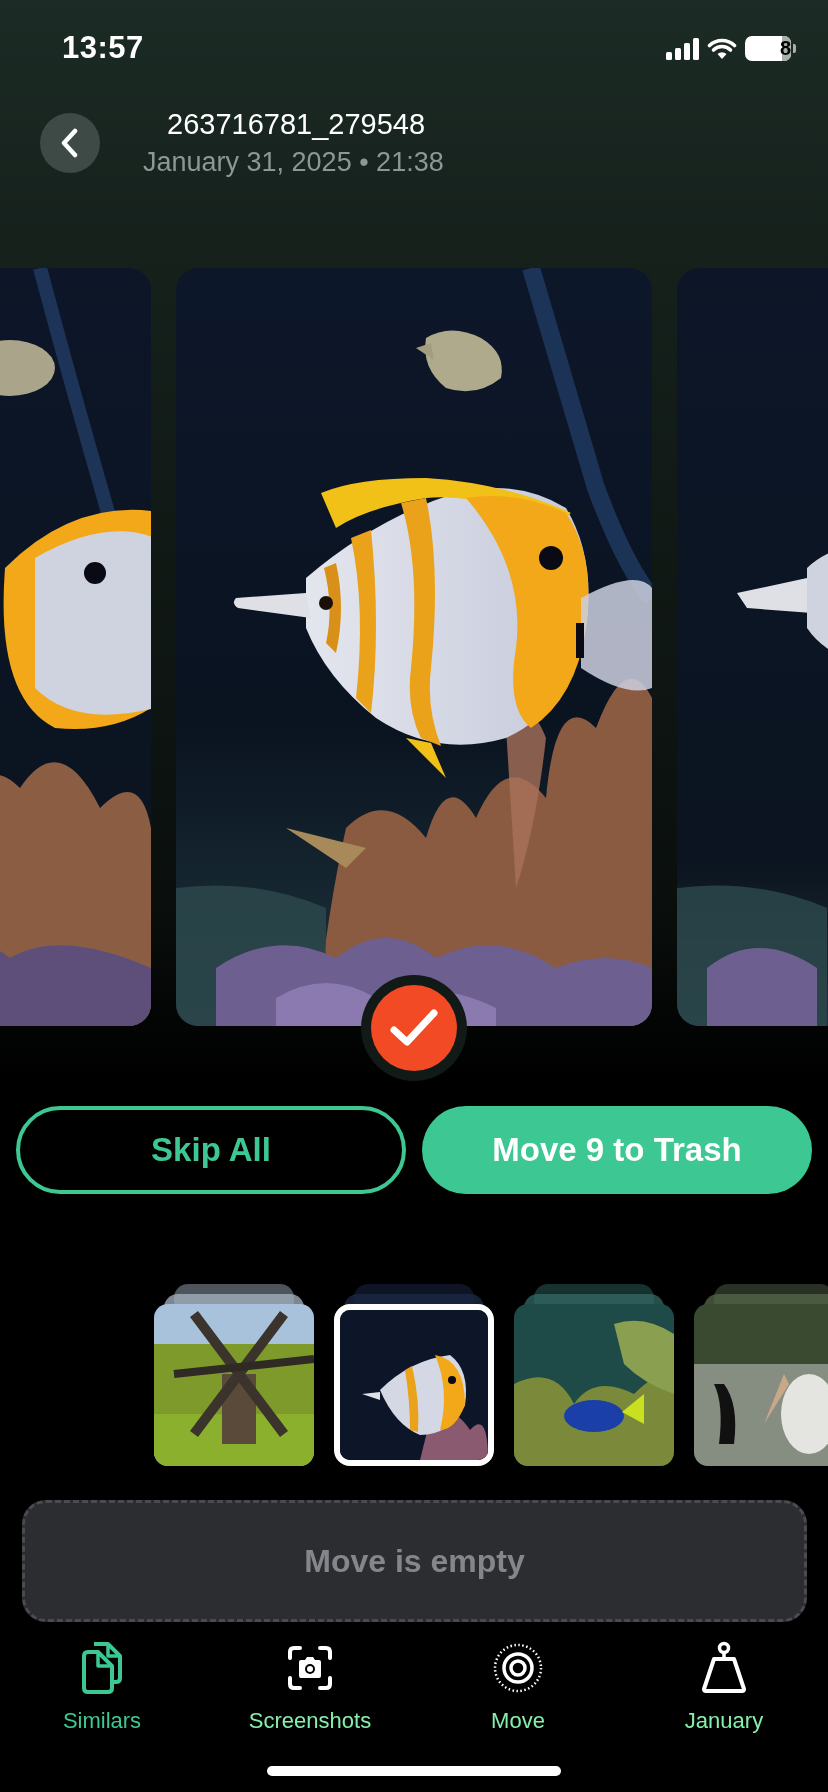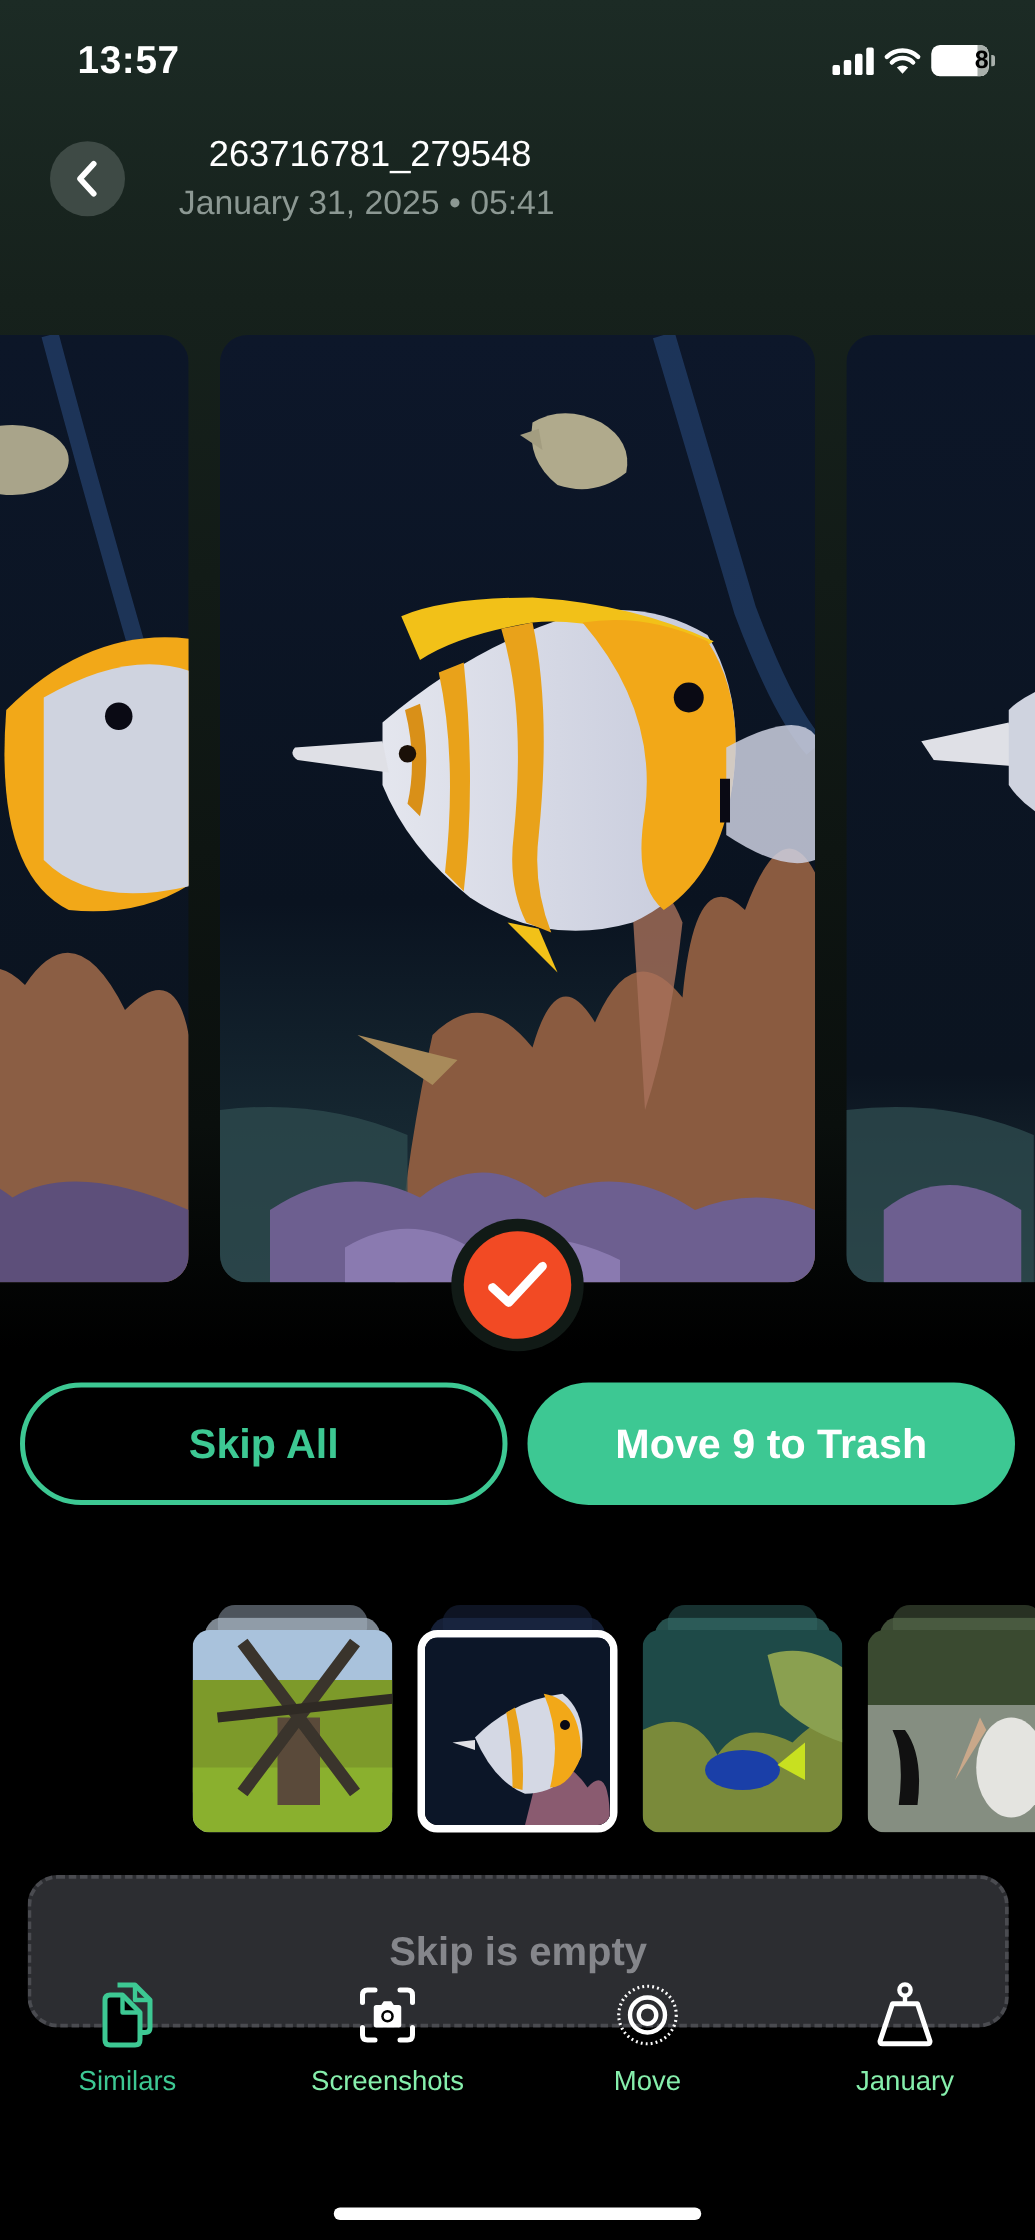--- a/index.html
+++ b/index.html
@@ -30,39 +30,39 @@
   .photo { position: absolute; top: 268px; height: 758px; border-radius: 22px; overflow: hidden; }
   .photo-left { left: -340px; width: 491px; }
   .photo-main { left: 176px; width: 476px; }
   .photo-right { left: 677px; width: 476px; }
   .photo svg { width: 100%; height: 100%; display: block; }
 
   .check-badge { position: absolute; left: 361px; top: 975px; width: 106px; height: 106px; border-radius: 50%; background: #111a16; display: flex; align-items: center; justify-content: center; }
   .check-badge .inner { width: 86px; height: 86px; border-radius: 50%; background: #f24a24; display: flex; align-items: center; justify-content: center; }
 
   
-  .btn { position: absolute; top: 1106px; height: 98px; border-radius: 49px; display: flex; align-items: center; justify-content: center; font-size: 33px; font-weight: 700; }
+  .btn { position: absolute; top: 1106px; height: 88px; border-radius: 49px; display: flex; align-items: center; justify-content: center; font-size: 33px; font-weight: 700; }
   .btn-skip { left: 16px; width: 390px; border: 4px solid #3dc893; color: #3dc893; background: transparent; }
   .btn-move { left: 422px; width: 390px; background: #3dc893; color: #fff; }
 
   
   .thumb-group { position: absolute; top: 1284px; width: 160px; height: 182px; }
   .thumb-group .layer { position: absolute; border-radius: 14px; overflow: hidden; }
   .thumb-group .l3 { left: 20px; top: 0; width: 120px; height: 30px; opacity: 0.55; }
   .thumb-group .l2 { left: 10px; top: 10px; width: 140px; height: 30px; opacity: 0.75; }
   .thumb-group .l1 { left: 0; top: 20px; width: 160px; height: 162px; }
   .thumb-group svg { width: 100%; height: 100%; display: block; }
   .thumb-selected .l1 { border: 6px solid #fff; border-radius: 16px; }
 
   
   .trash-area { position: absolute; left: 22px; top: 1500px; width: 785px; height: 122px; border-radius: 24px; background: #2c2d31; border: 3px dashed #4a4b50; display: flex; align-items: center; justify-content: center; }
   .trash-label { font-size: 32px; font-weight: 700; color: #85868b; }
 
   
-  .tab { position: absolute; top: 1584px; width: 200px; display: flex; flex-direction: column; align-items: center; }
+  .tab { position: absolute; top: 1640px; width: 200px; display: flex; flex-direction: column; align-items: center; }
   .tab .icon { width: 56px; height: 56px; display: flex; align-items: center; justify-content: center; }
   .tab .label { margin-top: 12px; font-size: 22px; color: #86efac; }
   .tab.active .label { color: #3dc893; }
   .home-indicator { position: absolute; left: 267px; top: 1766px; width: 294px; height: 10px; border-radius: 5px; background: #fff; }
 </style>
 </head>
 <body>
 
 <div class="status-bar">
   <div class="status-time">13:57</div>
@@ -85,21 +85,21 @@
     <div class="battery-tip"></div>
   </div>
 </div>
 
 <div class="back-btn">
   <svg width="22" height="30" viewBox="0 0 22 30">
     <path d="M16 3 L5 15 L16 27" stroke="#fff" stroke-width="4.5" fill="none" stroke-linecap="round" stroke-linejoin="round"></path>
   </svg>
 </div>
 <div class="title">263716781_279548</div>
-<div class="subtitle">January 31, 2025 • 05:41</div>
+<div class="subtitle">January 31, 2025 • 21:38</div>
 
 <div class="photo photo-left">
   <svg viewBox="0 0 491 758" preserveAspectRatio="none">
     <defs>
       <linearGradient id="waterL" x1="0" y1="0" x2="0" y2="1">
         <stop offset="0" stop-color="#0c1628"></stop>
           <stop offset="0.75" stop-color="#0b1420"></stop>
           <stop offset="1" stop-color="#1a2830"></stop>
       </linearGradient>
     </defs>
@@ -271,21 +271,21 @@
       <rect width="160" height="162" fill="#3a4a30"></rect>
       <rect y="60" width="160" height="102" fill="#b8bcb8" opacity="0.6"></rect>
       <path d="M20 80 Q30 100 25 140 L40 140 Q45 100 30 80 Z" fill="#111"></path>
       <ellipse cx="115" cy="110" rx="28" ry="40" fill="#e4e4e0"></ellipse>
       <path d="M90 70 L70 120 L95 80 Z" fill="#c9a88a"></path>
     </svg>
   </div>
 </div>
 
 <div class="trash-area">
-  <span class="trash-label">Skip is empty</span>
+  <span class="trash-label">Move is empty</span>
 </div>
 
 <div class="tab active" style="left:2px">
   <div class="icon">
     <svg width="48" height="56" viewBox="0 0 48 56">
       <path d="M16 4 L30 4 L42 16 L42 38 Q42 42 38 42 L34 42" stroke="#3dc893" stroke-width="4" fill="none" stroke-linejoin="round"></path>
       <path d="M30 4 L30 16 L42 16" stroke="#3dc893" stroke-width="3.5" fill="none" stroke-linejoin="round"></path>
       <path d="M6 16 Q6 12 10 12 L20 12 L34 26 L34 48 Q34 52 30 52 L10 52 Q6 52 6 48 Z" stroke="#3dc893" stroke-width="4" fill="#000" stroke-linejoin="round"></path>
       <path d="M20 12 L20 26 L34 26" stroke="#3dc893" stroke-width="3.5" fill="none" stroke-linejoin="round"></path>
     </svg>

